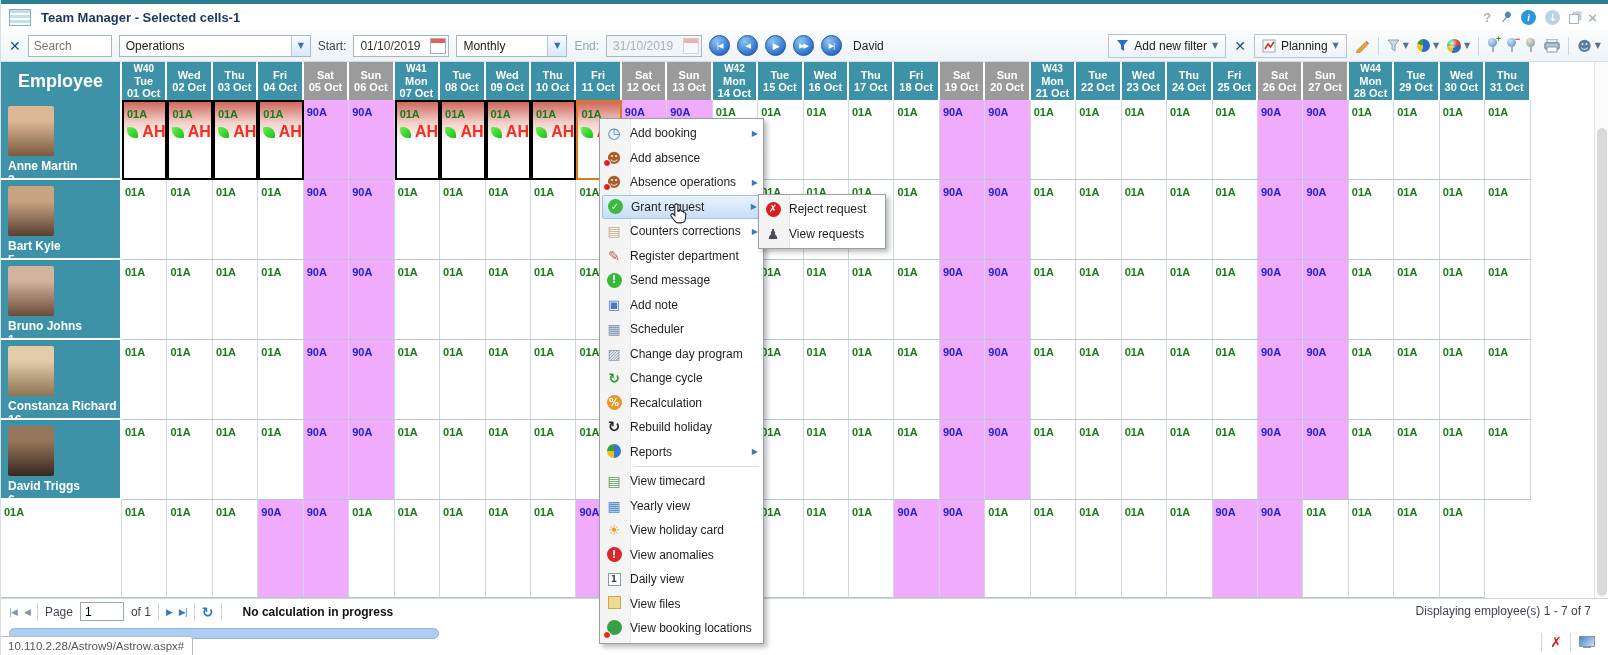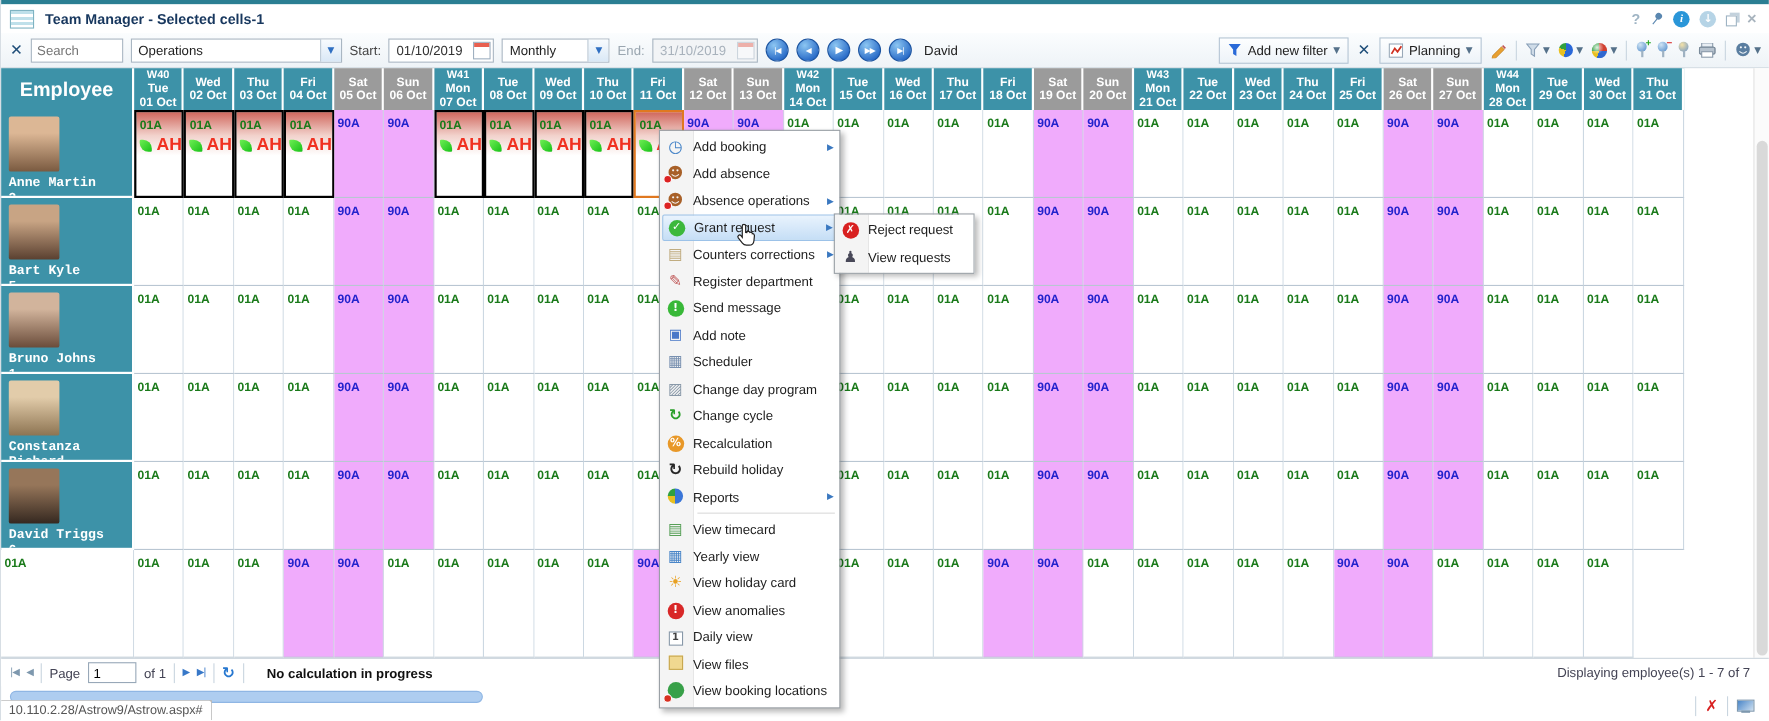--- a/index.html
+++ b/index.html
@@ -48,21 +48,21 @@
   .userglyph{color:#5a7ea0;font-size:14px;line-height:1;}
 
   
   #grid{position:absolute;left:0;top:62px;display:grid;}
   .gh{background:#3d92a8;color:#fff;font-weight:bold;font-size:11px;text-align:center;display:flex;flex-direction:column;justify-content:center;line-height:12px;border-right:2px solid #fff;box-sizing:border-box;}
   .gh .wk{font-size:10px;}
   .gh.we{background:#9b9b9b;}
   .gh.emph{font-size:18px;}
   .ecell{background:#3d92a8;border-right:2px solid #fff;border-bottom:2px solid #fff;box-sizing:border-box;color:#fff;overflow:hidden;}
   .av{width:46px;height:50px;margin:6px 0 3px 7px;border-radius:2px;}
-  .ename{font-size:12px;font-weight:bold;padding-left:7px;line-height:14px;font-family:Liberation Mono, monospace;}
+  .ename{font-size:12px;font-weight:bold;padding-left:7px;line-height:14px;}
   .enum{font-size:12px;font-weight:bold;padding-left:7px;line-height:14px;}
   .dcell{position:relative;background:#fff;border-right:1px solid #ccd8e2;border-bottom:1px solid #b9c6d2;box-sizing:border-box;padding:2px 0 0 3px;}
   .dcell .code{font-size:11px;font-weight:bold;color:#1a7a1a;}
   .dcell.we{background:#f0abfc;}
   .dcell.we .code{color:#2222cc;}
   .dcell.ah{background:linear-gradient(180deg,#d0685e 0%,#f2d2cc 28%,#ffffff 52%);}
   .dcell.sel{border:2px solid #000;}
   .dcell.focus{border:2px solid #e07820;}
   .l2{display:flex;align-items:center;gap:4px;margin-top:1px;}
   .leaf{width:12px;height:11px;background:linear-gradient(135deg,#6fee55,#17c117);border-radius:1px 8px 1px 8px;display:inline-block;}
@@ -129,21 +129,21 @@
     <input id="searchbox" class="tinput" placeholder="Search" style="">
     <div class="selbox" style="width:192px;">
       <span class="stext">Operations</span>
       <span class="caretbtn ni">▼</span>
     </div>
     <span class="tlabel">Start:</span>
     <div class="datebox">
       <span class="dval">01/10/2019</span>
       <span class="calbtn"></span>
     </div>
-    <div class="selbox" style="width:98px;">
+    <div class="selbox" style="width:111px;">
       <span class="stext">Monthly</span>
       <span class="caretbtn ni">▼</span>
     </div>
     <span class="tlabel" style="color:#9aa6b0;">End:</span>
     <div class="datebox disabled">
       <span class="dval">31/10/2019</span>
       <span class="calbtn"></span>
     </div>
     <span class="navbtn ni">|◀</span>
     <span class="navbtn ni">◀</span>

